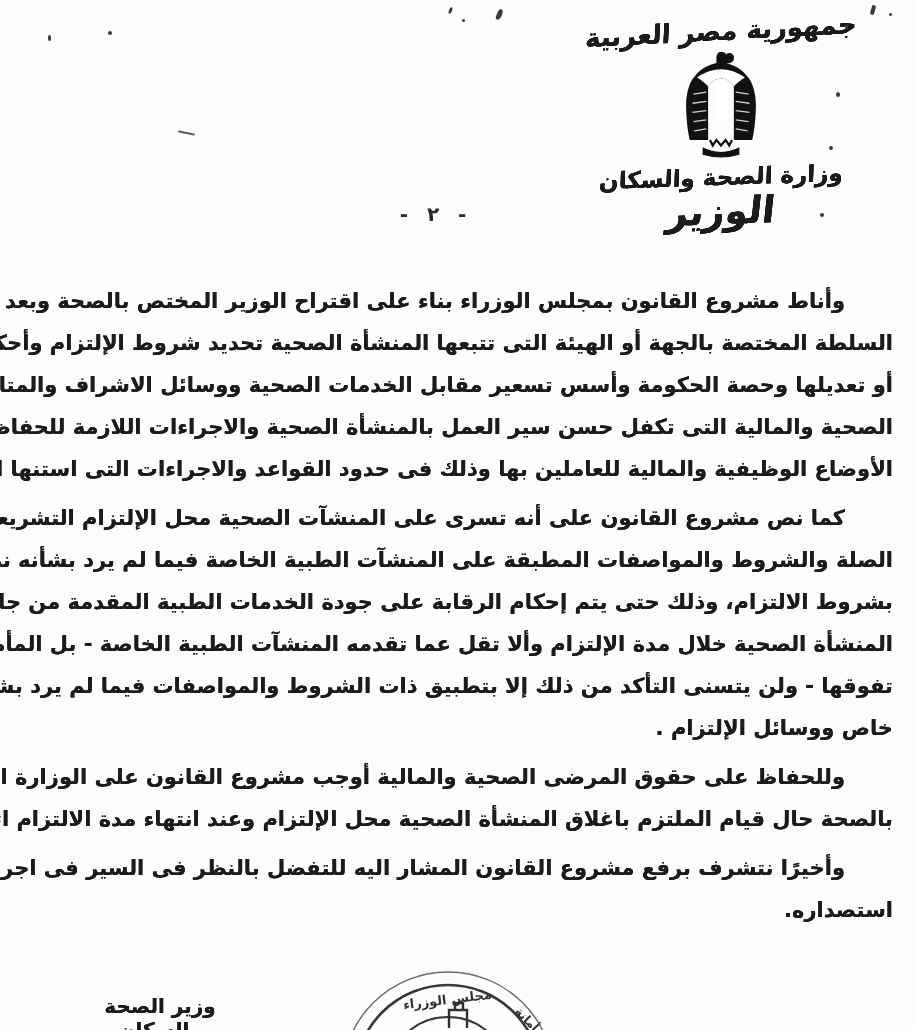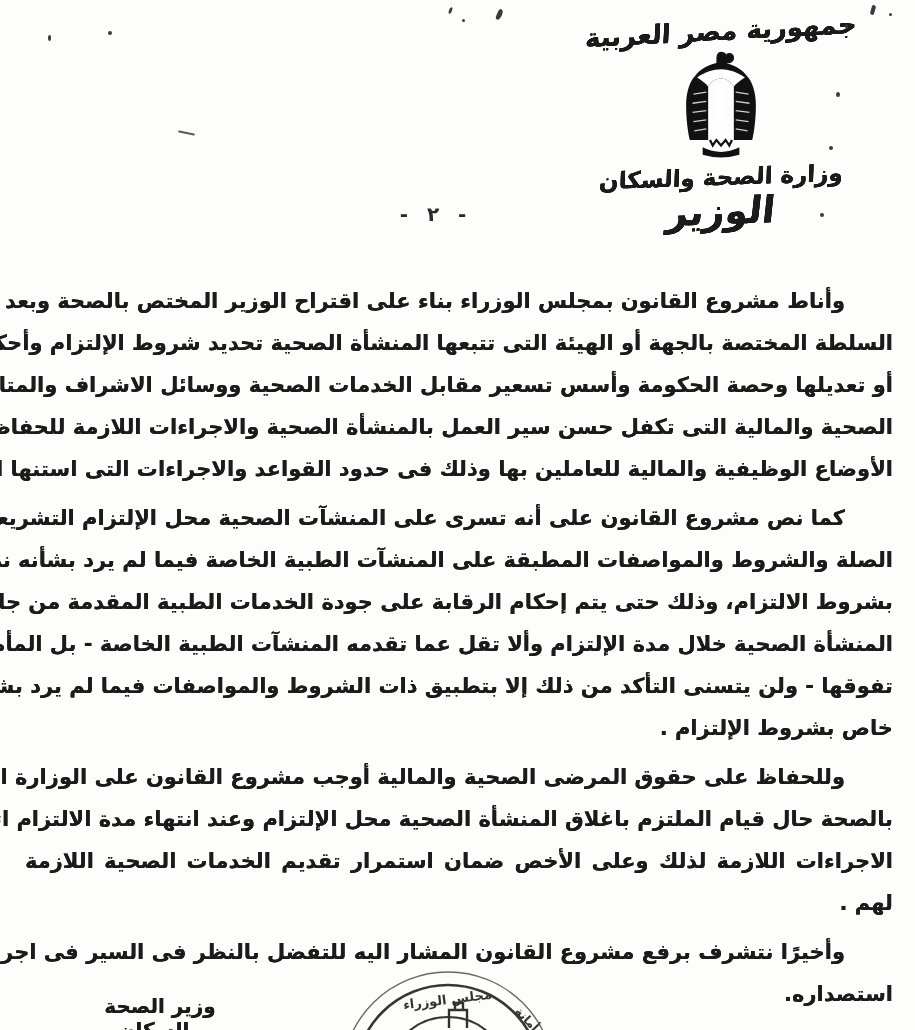--- a/index.html
+++ b/index.html
@@ -120,26 +120,25 @@
         <div class="line">أو تعديلها وحصة الحكومة وأسس تسعير مقابل الخدمات الصحية ووسائل الاشراف والمتابعة</div>
         <div class="line">الصحية والمالية التى تكفل حسن سير العمل بالمنشأة الصحية والاجراءات اللازمة للحفاظ على</div>
         <div class="line">الأوضاع الوظيفية والمالية للعاملين بها وذلك فى حدود القواعد والاجراءات التى استنها المشروع</div>
       </div>
       <div class="para">
         <div class="line first">كما نص مشروع القانون على أنه تسرى على المنشآت الصحية محل الإلتزام التشريعات ذات</div>
         <div class="line">الصلة والشروط والمواصفات المطبقة على المنشآت الطبية الخاصة فيما لم يرد بشأنه نص خاص</div>
         <div class="line">بشروط الالتزام، وذلك حتى يتم إحكام الرقابة على جودة الخدمات الطبية المقدمة من جانب</div>
         <div class="line">المنشأة الصحية خلال مدة الإلتزام وألا تقل عما تقدمه المنشآت الطبية الخاصة - بل المأمول أن</div>
         <div class="line">تفوقها - ولن يتسنى التأكد من ذلك إلا بتطبيق ذات الشروط والمواصفات فيما لم يرد بشأنه نص</div>
-        <div class="line last">خاص بشروط الإلتزام .</div>
+        <div class="line last">خاص ووسائل الإلتزام .</div>
       </div>
       <div class="para">
         <div class="line first">وللحفاظ على حقوق المرضى الصحية والمالية أوجب مشروع القانون على الوزارة المختصة</div>
         <div class="line">بالصحة حال قيام الملتزم باغلاق المنشأة الصحية محل الإلتزام وعند انتهاء مدة الالتزام اتخاذ</div>
-        <div class="line last">الاجراءات اللازمة لذلك وعلى الأخص ضمان استمرار تقديم الخدمات الصحية اللازمة لهم .</div>
       </div>
       <div class="para">
         <div class="line first">وأخيرًا نتشرف برفع مشروع القانون المشار اليه للتفضل بالنظر فى السير فى اجراءات</div>
         <div class="line last">استصداره.</div>
       </div>
     </div>
 
   <div class="signature">وزير الصحة والسكان</div>
 
   <svg class="stamp" viewBox="0 0 264 74">

